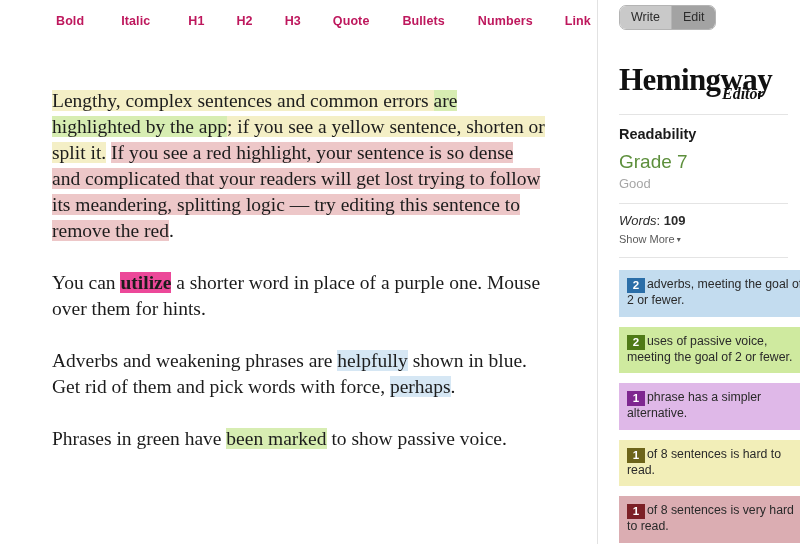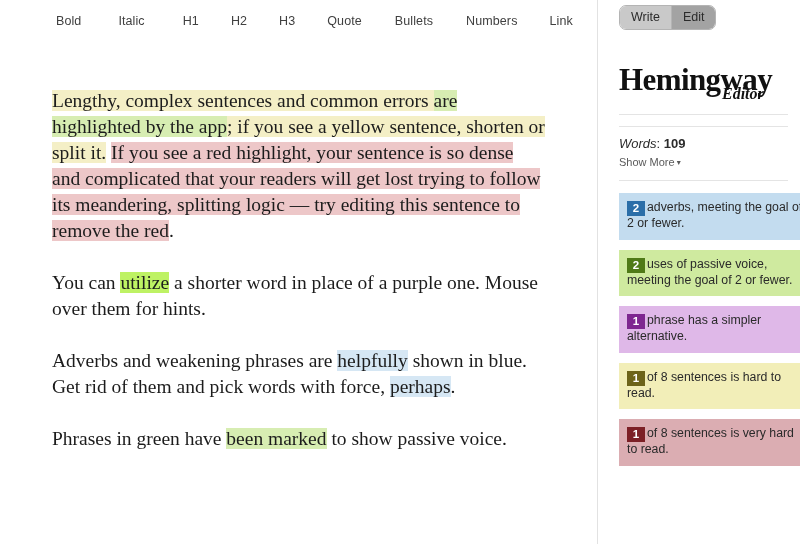--- a/index.html
+++ b/index.html
@@ -31,26 +31,27 @@
   .toolbar {
     display: flex;
     align-items: center;
     height: 30px;
     padding: 6px 0 0 56px;
     gap: 0;
   }
   .toolbar-item {
     font-family: "Liberation Sans", sans-serif;
     font-size: 12.5px;
-    color: #404040;
+    color: #be185d;
     padding: 2px 0;
     margin-right: 31px;
     letter-spacing: 0.1px;
     cursor: pointer;
     white-space: nowrap;
+    font-weight: bold;
   }
   .toolbar-item.tb-h1,
   .toolbar-item.tb-h2,
   .toolbar-item.tb-h3 {
     margin-right: 32px;
   }
   .toolbar-item.tb-bold { margin-right: 37px; }
   .toolbar-item.tb-italic { margin-right: 38px; }
   .toolbar-item.tb-quote { margin-right: 33px; }
   .toolbar-item.tb-bullets { margin-right: 33px; }
@@ -67,21 +68,21 @@
     line-height: 26px;
     color: #1c1c1c;
     margin: 0 0 26px 0;
   }
   .para:last-child { margin-bottom: 0; }
 
   
   .hl-yellow   { background: #f4efc6; }
   .hl-green    { background: #d7edb2; }
   .hl-red      { background: #edc7c8; }
-  .hl-purple   { background: #bef264; }
+  .hl-purple   { background: #ec4899; font-weight: bold; }
   .hl-blue     { background: #d6e7f4; }
 
   
   .sidebar {
     position: relative;
     width: 203px;
     height: 544px;
     background: #ffffff;
     border-left: 1px solid #e2e2e2;
     box-sizing: border-box;
@@ -271,20 +272,25 @@
       <div class="mode-btn">Edit</div>
     </div>
 
     <div class="logo">
       <div class="logo-main">Hemingway</div>
       <div class="logo-sub">Editor</div>
     </div>
 
     <div class="divider"></div>
 
+    <div class="readability-block">
+      <div class="readability-title">Readability</div>
+      <div class="grade">Grade 7</div>
+      <div class="grade-note">Good</div>
+    </div>
 
     <div class="divider"></div>
 
     <div class="words-block">
       <div class="words-line"><span class="words-label">Words</span><span>: </span><span class="words-count">109</span></div>
       <div class="show-more"><span>Show More</span><span class="caret">▾</span></div>
     </div>
 
     <div class="divider"></div>
 

